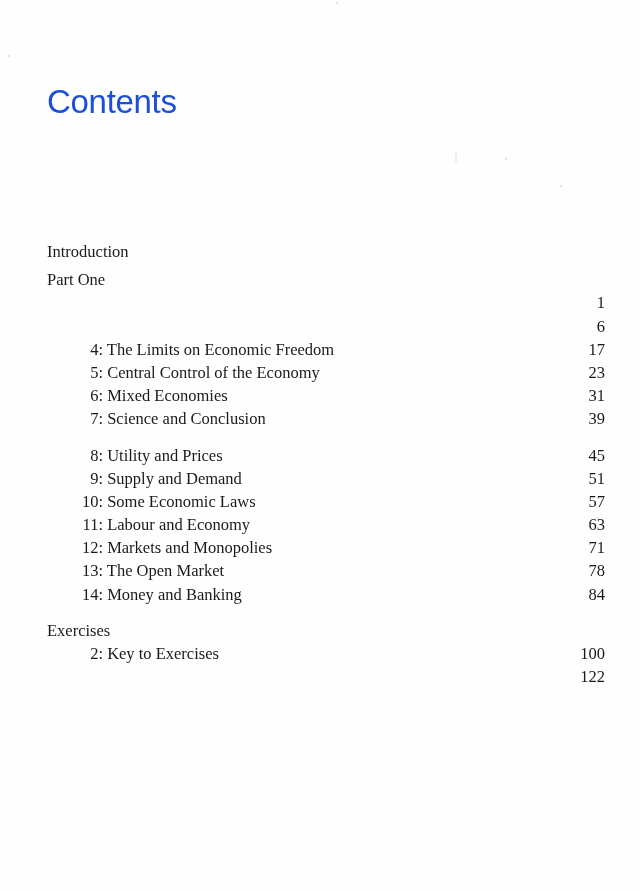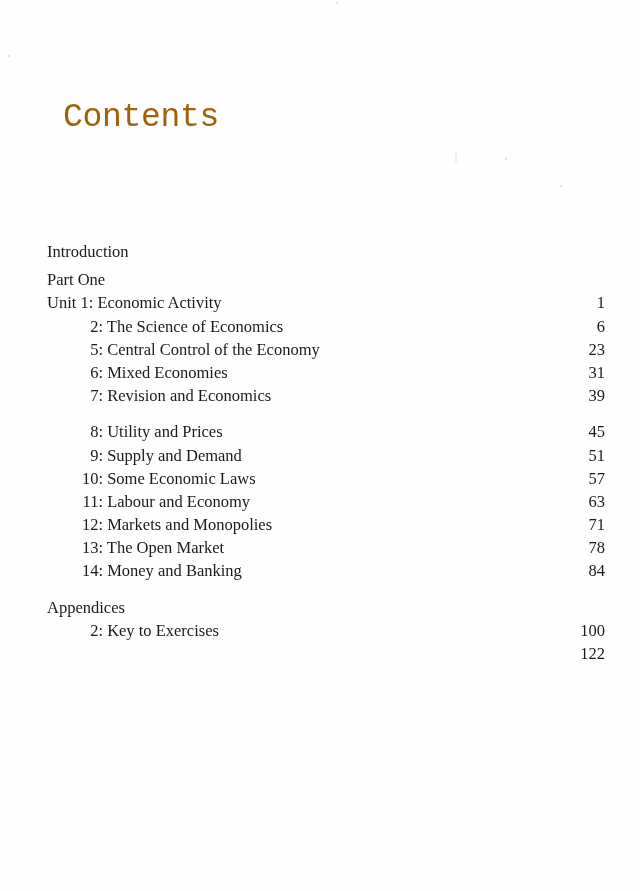--- a/index.html
+++ b/index.html
@@ -18,26 +18,26 @@
     .page {
       position: absolute;
       left: 0; top: 0;
       width: 640px; height: 891px;
       background: #fefefe;
     }
     .title {
       position: absolute;
       left: 47px;
       top: 83px;
-      margin: 16px;
-      font-family: Liberation Mono, monospace;
+      margin: 0;
+      font-family: Liberation Sans, sans-serif;
       font-weight: normal;
       font-size: 33px;
       letter-spacing: -0.3px;
-      color: #a16207;
+      color: #1d4ed8;
     }
     .toc {
       position: absolute;
       left: 47px;
       top: 240px;
       width: 558px;
       font-size: 16.5px;
       line-height: 23.2px;
     }
     .row {
@@ -85,41 +85,39 @@
       <span class="label">Introduction</span>
     </div>
 
     <div class="gap-small"></div>
 
     <div class="row">
       <span class="label">Part One</span>
     </div>
 
     <div class="row">
-      <span class="label">
-        <span>Unit</span>
-        <span>1:</span>
-        <span>Economic Activity</span>
-      </span>
       <span class="page-num">1</span>
     </div>
     <div class="row">
-      <span class="label"><span class="num">2:</span> <span>The Science of Economics</span></span>
       <span class="page-num">6</span>
+    </div>
+    <div class="row">
+      <span class="label"><span class="num">4:</span> <span>The Limits on Economic Freedom</span></span>
+      <span class="page-num">17</span>
     </div>
     <div class="row">
       <span class="label"><span class="num">5:</span> <span>Central Control of the Economy</span></span>
       <span class="page-num">23</span>
     </div>
     <div class="row">
       <span class="label"><span class="num">6:</span> <span>Mixed Economies</span></span>
       <span class="page-num">31</span>
     </div>
     <div class="row">
-      <span class="label"><span class="num">7:</span> <span>Revision and Economics</span></span>
+      <span class="label"><span class="num">7:</span> <span>Science and Conclusion</span></span>
       <span class="page-num">39</span>
     </div>
 
     <div class="gap-large"></div>
 
     <div class="row">
       <span class="label"><span class="num">8:</span> <span>Utility and Prices</span></span>
       <span class="page-num">45</span>
     </div>
     <div class="row">
@@ -143,21 +141,21 @@
       <span class="page-num">78</span>
     </div>
     <div class="row">
       <span class="label"><span class="num">14:</span> <span>Money and Banking</span></span>
       <span class="page-num">84</span>
     </div>
 
     <div class="gap-large"></div>
 
     <div class="row">
-      <span class="label">Appendices</span>
+      <span class="label">Exercises</span>
     </div>
     <div class="row">
       <span class="label"><span class="num">2:</span> <span>Key to Exercises</span></span>
       <span class="page-num">100</span>
     </div>
 
     <div class="row">
       <span class="page-num">122</span>
     </div>
 

